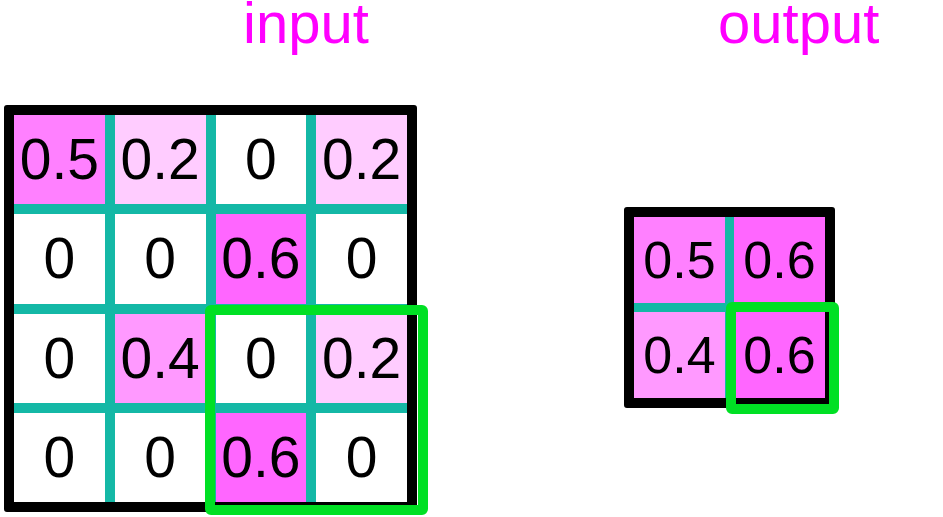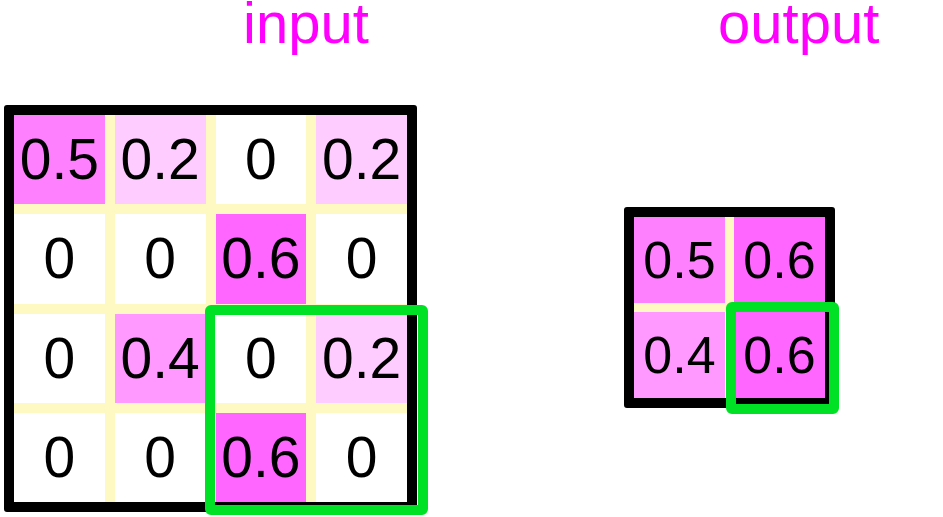--- a/index.html
+++ b/index.html
@@ -25,21 +25,21 @@
     white-space: nowrap;
     font-weight: 400;
   }
   #title-input  { left: 243px; }
   #title-output { left: 718px; }
 
   
   .grid {
     position: absolute;
     box-sizing: border-box;
-    background: #fef9c3;
+    background: #14b8a6;
     display: grid;
   }
   .cell {
     position: relative;
     box-sizing: border-box;
     background: #ffffff;
     display: flex;
     align-items: center;
     justify-content: center;
     color: #000000;

